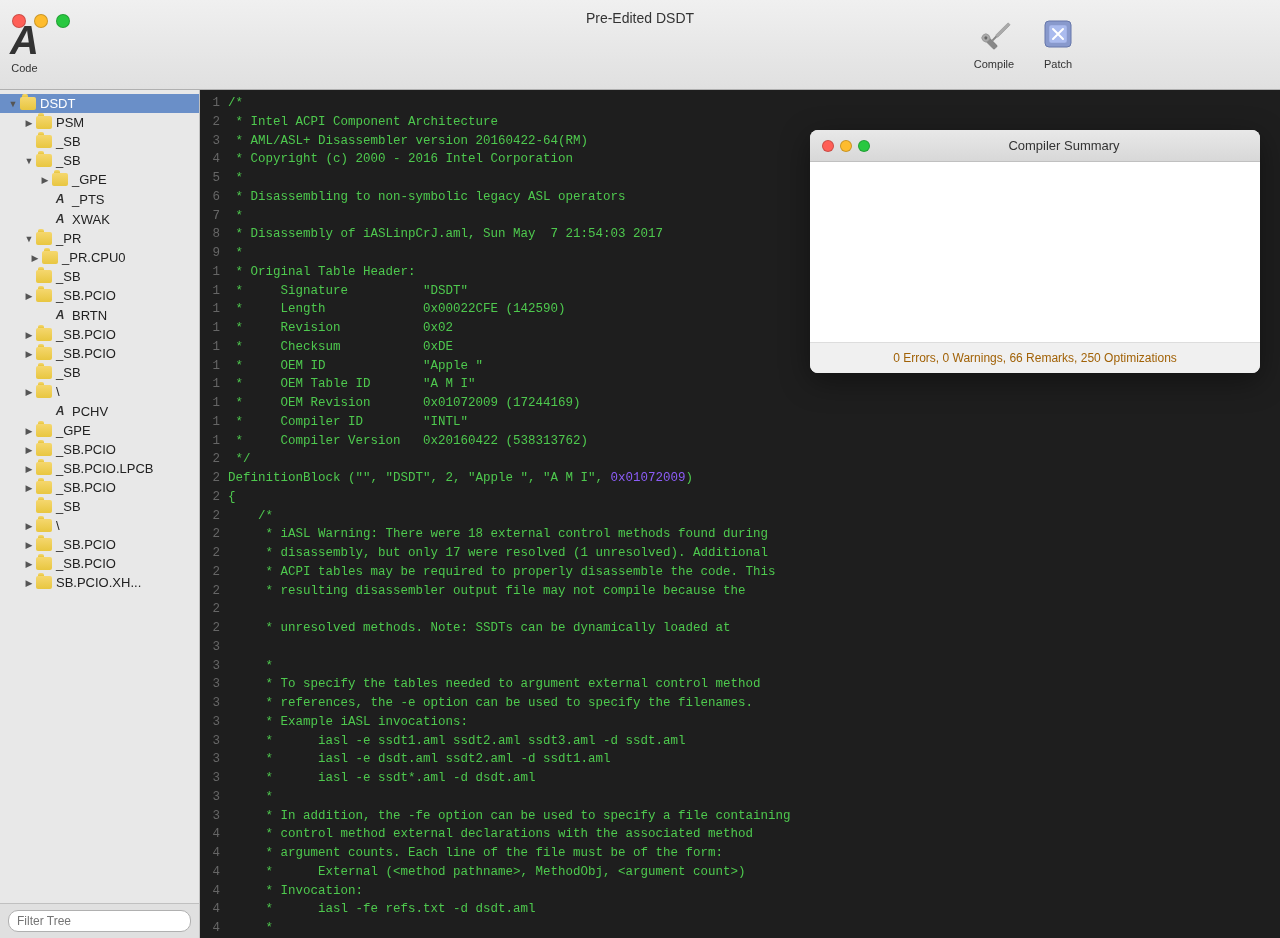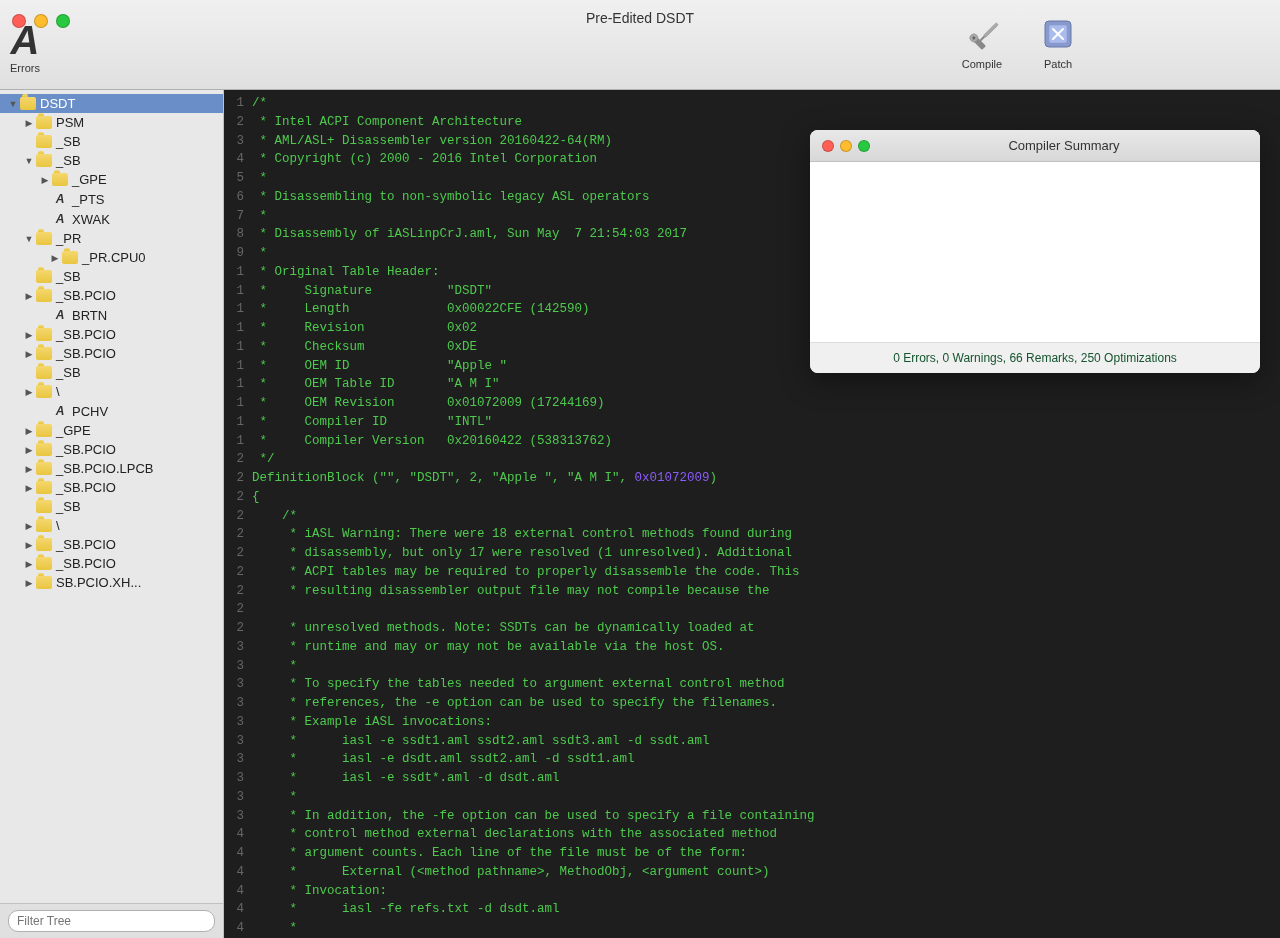--- a/index.html
+++ b/index.html
@@ -68,21 +68,21 @@
       line-height: 1;
     }
     .fonts-label {
       font-size: 11px;
       color: #333;
       margin-top: 2px;
     }
 
     .titlebar-tools {
       display: flex;
-      gap: 32px;
+      gap: 20px;
       align-items: center;
       position: absolute;
       right: 200px;
       top: 12px;
     }
     .tool-item {
       display: flex;
       flex-direction: column;
       align-items: center;
       cursor: pointer;
@@ -108,21 +108,21 @@
 
     
     .main {
       display: flex;
       flex: 1;
       overflow: hidden;
     }
 
     
     .sidebar {
-      width: 224px;
+      width: 200px;
       background: #e8e8e8;
       border-right: 1px solid #c0c0c0;
       display: flex;
       flex-direction: column;
       flex-shrink: 0;
       overflow: hidden;
     }
     .sidebar-tree {
       flex: 1;
       overflow-y: auto;
@@ -290,37 +290,37 @@
     }
     .cs-body {
       min-height: 180px;
       background: white;
     }
     .cs-footer {
       padding: 8px 12px;
       background: #f0f0f0;
       border-top: 1px solid #ddd;
       font-size: 12px;
-      color: #14532d;
+      color: #a16207;
       text-align: center;
     }
   </style>
 </head>
 <body>
 
 <div class="titlebar">
   <div class="titlebar-buttons">
     <div class="tb-btn tb-close"></div>
     <div class="tb-btn tb-min"></div>
     <div class="tb-btn tb-max"></div>
   </div>
 
   <div class="titlebar-left">
     <div class="fonts-icon">A</div>
-    <div class="fonts-label">Errors</div>
+    <div class="fonts-label">Code</div>
   </div>
 
   <div class="titlebar-title">Pre-Edited DSDT</div>
 
   <div class="titlebar-tools">
     <div class="tool-item">
       <div class="tool-icon">
         <svg class="compile-svg" viewBox="0 0 38 38" fill="none" xmlns="http://www.w3.org/2000/svg">
 
           <g transform="rotate(-45, 19, 19)">
@@ -396,21 +396,21 @@
         <span class="file-icon-a">A</span>
         <span class="tree-label">XWAK</span>
       </div>
 
       <div class="tree-item" style="padding-left:22px">
         <span class="tree-arrow open"></span>
         <span class="folder-icon"></span>
         <span class="tree-label">_PR</span>
       </div>
 
-      <div class="tree-item" style="padding-left:48px">
+      <div class="tree-item" style="padding-left:28px">
         <span class="tree-arrow closed"></span>
         <span class="folder-icon"></span>
         <span class="tree-label">_PR.CPU0</span>
       </div>
 
       <div class="tree-item" style="padding-left:22px">
         <span class="tree-arrow leaf"></span>
         <span class="folder-icon"></span>
         <span class="tree-label">_SB</span>
       </div>
@@ -630,21 +630,20 @@
         </div>
       <div class="code-line">
           <span class="line-num">2</span>
         </div>
       <div class="code-line">
           <span class="line-num">2</span>
           <span class="line-content">     * unresolved methods. Note: SSDTs can be dynamically loaded at</span>
         </div>
       <div class="code-line">
           <span class="line-num">3</span>
-          <span class="line-content">     * runtime and may or may not be available via the host OS.</span>
         </div>
       <div class="code-line">
           <span class="line-num">3</span>
           <span class="line-content">     *</span>
         </div>
       <div class="code-line">
           <span class="line-num">3</span>
           <span class="line-content">     * To specify the tables needed to argument external control method</span>
         </div>
       <div class="code-line">

